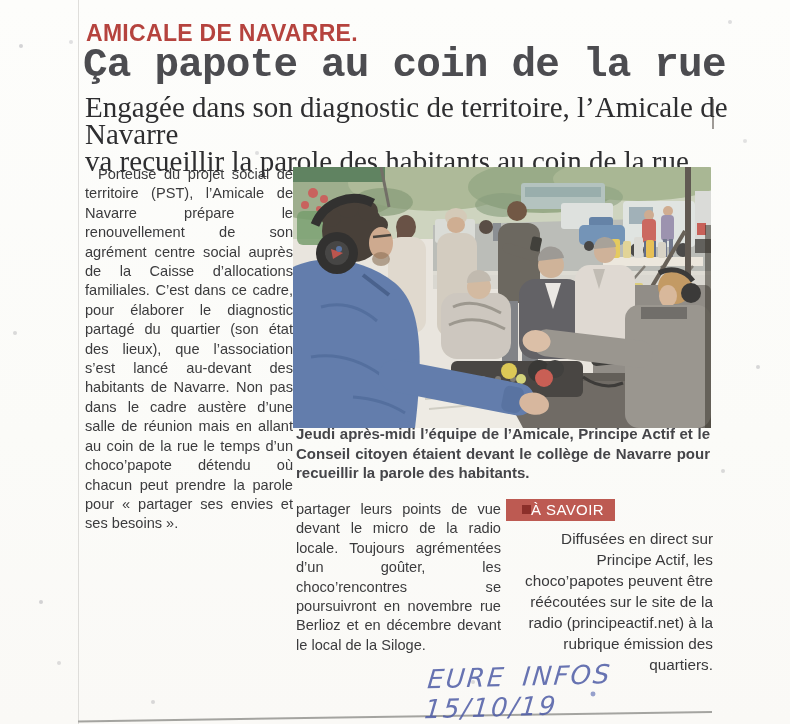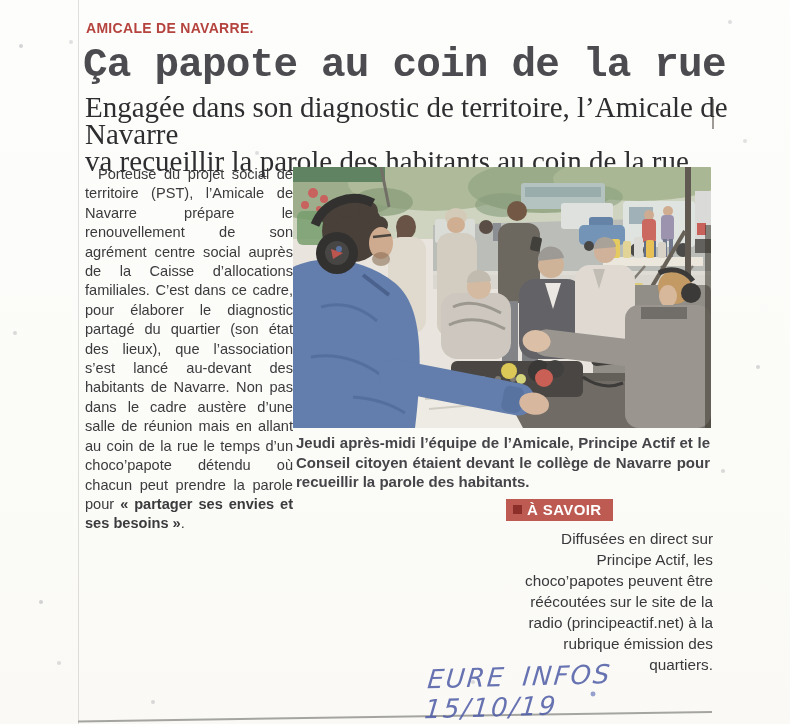--- a/index.html
+++ b/index.html
@@ -17,43 +17,43 @@
     box-shadow:
       20px 45px 0 1px rgba(120,120,128,.30), 14px 332px 0 1px rgba(130,130,138,.28),
       40px 601px 0 1px rgba(120,120,128,.30), 70px 41px 0 1px rgba(140,140,148,.25),
       256px 152px 0 1px rgba(120,120,128,.22), 592px 693px 0 1.5px rgba(68,88,170,.55),
       757px 366px 0 1px rgba(130,130,138,.30), 729px 21px 0 1px rgba(130,130,138,.25),
       152px 701px 0 1px rgba(130,130,138,.28), 472px 681px 0 1px rgba(120,120,128,.25),
       722px 470px 0 1px rgba(130,130,138,.28), 58px 662px 0 1px rgba(130,130,138,.25),
       744px 140px 0 1px rgba(130,130,138,.22);
   }
   
-  .kicker{position:absolute;left:86px;top:20px;font-size:14px;font-weight:bold;
+  .kicker{position:absolute;left:86px;top:20px;font-size:23px;font-weight:bold;
     letter-spacing:.3px;color:#b5433e;}
   .headline{position:absolute;left:83px;top:42px;font-size:41px;font-weight:bold;
     letter-spacing:-.8px;color:#4c4c50;font-family:Liberation Mono, monospace;}
   .standfirst{position:absolute;left:85px;top:94px;width:648px;
     font-family:"Liberation Serif",serif;font-size:29px;line-height:27px;color:#2e2e30;
     white-space:pre-line;}
   
   .col{position:absolute;font-size:14.6px;line-height:19.4px;text-align:justify;color:#3b3b3d;}
   .col p{margin:0;}
   .col p.indent{text-indent:13px;}
   .col-1{left:85px;top:165px;width:208px;}
   .col-2{left:296px;top:500px;width:205px;}
-  .quote-bold{font-weight:bold;}
+  .quote-bold{font-weight:normal;}
   
   .photo{position:absolute;left:293px;top:167px;width:418px;height:261px;}
   .photo svg{display:block;}
-  .caption{position:absolute;left:296px;top:433px;width:414px;
+  .caption{position:absolute;left:296px;top:424px;width:414px;
     font-size:15px;font-weight:bold;line-height:19.5px;color:#454549;text-align:justify;}
   
   .savoir{position:absolute;left:506px;top:499px;width:207px;}
-  .savoir-label{display:inline-flex;align-items:center;gap:5px;background:#bd5a52;color:#ffffff;
-    font-size:15px;font-weight:bold;letter-spacing:.4px;padding:2px 11px 3px 7px;}
+  .savoir-label{display:inline-flex;align-items:center;background:#bd5a52;color:#ffffff;
+    font-size:15px;font-weight:normal;letter-spacing:.4px;padding:2px 11px 3px 16px;}
   .savoir-label .sq{display:inline-block;width:9px;height:9px;background:#8c2f2a;}
   .savoir-text{margin-top:7px;font-size:15.3px;line-height:21px;color:#39393b;text-align:right;}
   
   .hand-note{position:absolute;left:426px;top:660px;width:300px;
     font-family:"DejaVu Sans",cursive;font-style:italic;font-size:26px;
     color:#4e5ca6;letter-spacing:2px;word-spacing:7px;opacity:.85;
     transform:rotate(-1.6deg) skewX(-7deg);}
 </style>
 </head>
 <body>
@@ -219,20 +219,23 @@
       <path d="M38 82 L50 86 L40 92 Z" fill="#b33c35"></path>
       <circle cx="46" cy="82" r="3" fill="#3f5f96"></circle>
 
       <rect width="418" height="261" fill="#f6f2e8" opacity=".14"></rect>
       <rect x="412" y="58" width="6" height="203" fill="#3b362e" opacity=".55"></rect>
     </svg>
   </div>
 
   <div class="caption">Jeudi après-midi l’équipe de l’Amicale, Principe Actif et le Conseil citoyen étaient devant le collège de Navarre pour recueillir la parole des habitants.</div>
 
+  <div class="col col-2">
+    <p>partager leurs points de vue devant le micro de la radio locale. Toujours agrémentées d’un goûter, les choco’rencontres se poursuivront en novembre rue Berlioz et en décembre devant le local de la Siloge.</p>
+  </div>
 
   <div class="savoir">
     <div class="savoir-label">
       <span class="sq"></span>
       <span>À SAVOIR</span>
     </div>
     <div class="savoir-text">Diffusées en direct sur Principe Actif, les choco’papotes peuvent être réécoutées sur le site de la radio (principeactif.net) à la rubrique émission des quartiers.</div>
   </div>
 
   <div class="hand-note">EURE INFOS 15/10/19</div>

